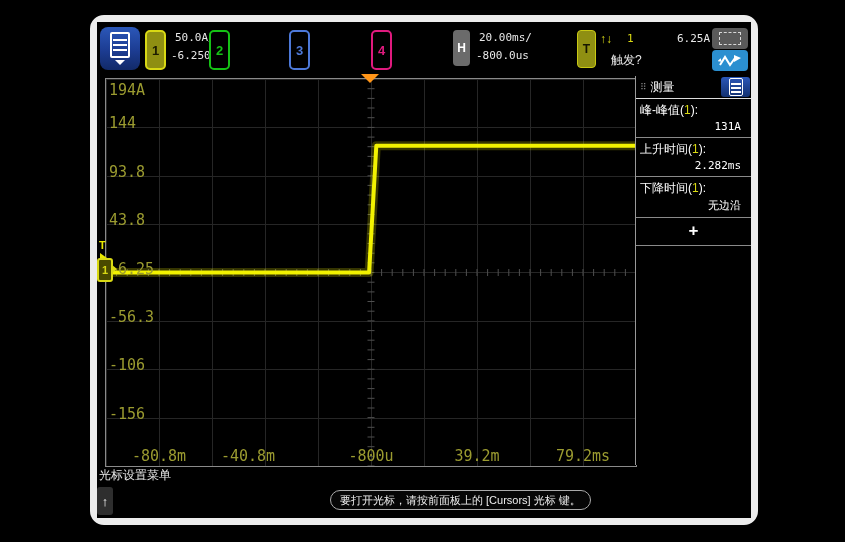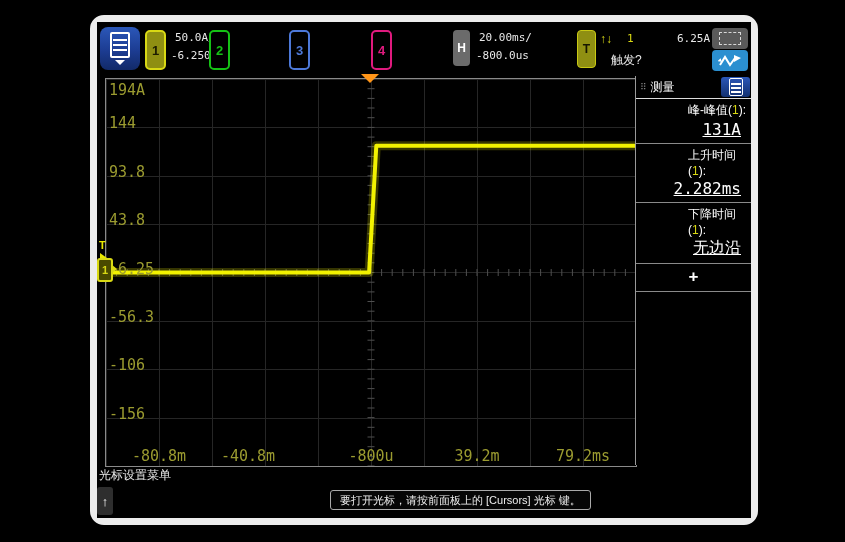--- a/index.html
+++ b/index.html
@@ -52,31 +52,31 @@
   
   .panel{position:absolute;left:538px;top:54px;width:115px;height:389px;border-left:1px solid #999;background:#000;}
   .panel-hdr{position:relative;height:22px;border-bottom:1px solid #ddd;display:flex;align-items:center;}
   .grip{color:#808080;font-size:9px;padding:0 4px;}
   .panel-title{flex:1;color:#fff;font-size:12px;}
   .panel-menu-btn{position:absolute;right:1px;top:1px;width:29px;height:20px;border-radius:3px;
     background:linear-gradient(180deg,#2b57b8,#123070);display:flex;align-items:center;justify-content:center;}
   .doc-icon-sm{width:10px;height:13px;border:1.5px solid #fff;border-radius:2px;padding:1.5px 1px;
     background:repeating-linear-gradient(to bottom,#fff 0 1.5px,transparent 1.5px 4px);background-clip:content-box;}
   .m-row{border-bottom:1px solid #8a8a8a;padding:3px 4px 2px 4px;}
-  .m-label{color:#fff;font-size:12px;margin-left:48px;}
-  .m-val{color:#fff;font-size:16px;text-align:right;padding:1px 6px 2px 0;text-decoration:underline;}
+  .m-label{color:#fff;font-size:12px;}
+  .m-val{color:#fff;font-size:11px;text-align:right;padding:1px 6px 2px 0;}
   .plus-row{border-bottom:1px solid #8a8a8a;color:#fff;font-size:17px;font-weight:bold;
     text-align:center;padding:3px 0 4px 0;}
   
   .menu-title{position:absolute;left:2px;top:445px;color:#e8e8e8;font-size:12px;}
   .back-btn{position:absolute;left:0;top:465px;width:16px;height:28px;background:#2e2e2e;border-radius:3px;
     color:#fff;font-size:13px;font-weight:bold;display:flex;align-items:center;justify-content:center;}
   .softkey{position:absolute;left:19px;top:462px;width:97px;height:30px;background:#1e1e1e;border-radius:7px;
     color:#9a9a9a;font-size:11px;text-align:center;line-height:14px;padding-top:1px;}
-  .msg-box{position:absolute;left:233px;top:468px;height:16px;border:1px solid #aaa;border-radius:3px;
+  .msg-box{position:absolute;left:233px;top:468px;height:16px;border:1px solid #aaa;border-radius:10px;
     background:#060606;color:#ededed;font-size:11px;line-height:16px;padding:1px 9px;white-space:nowrap;}
 </style>
 </head>
 <body>
 
 <div class="bezel">
  <div class="screen">
 
   <div class="menu-btn">
     <span class="doc-icon"></span>

